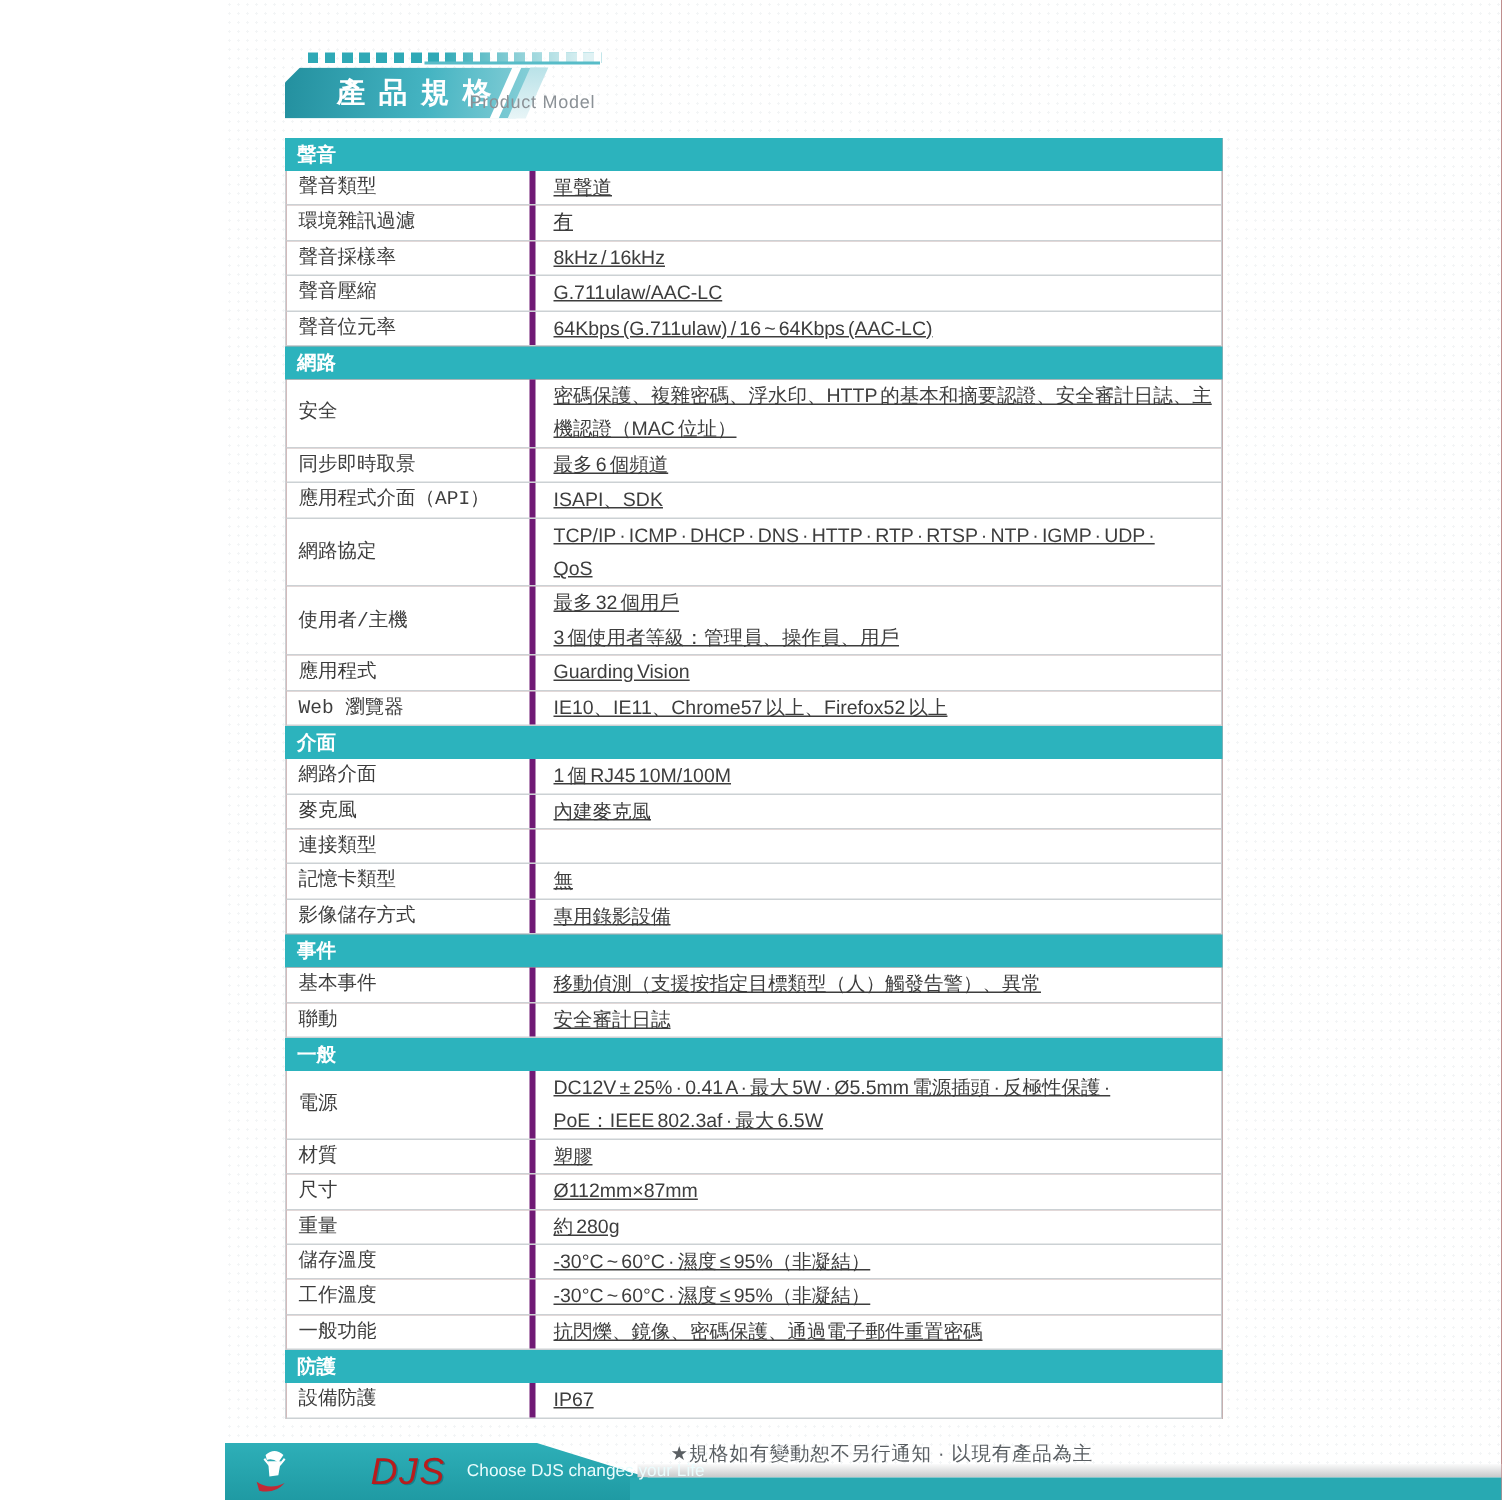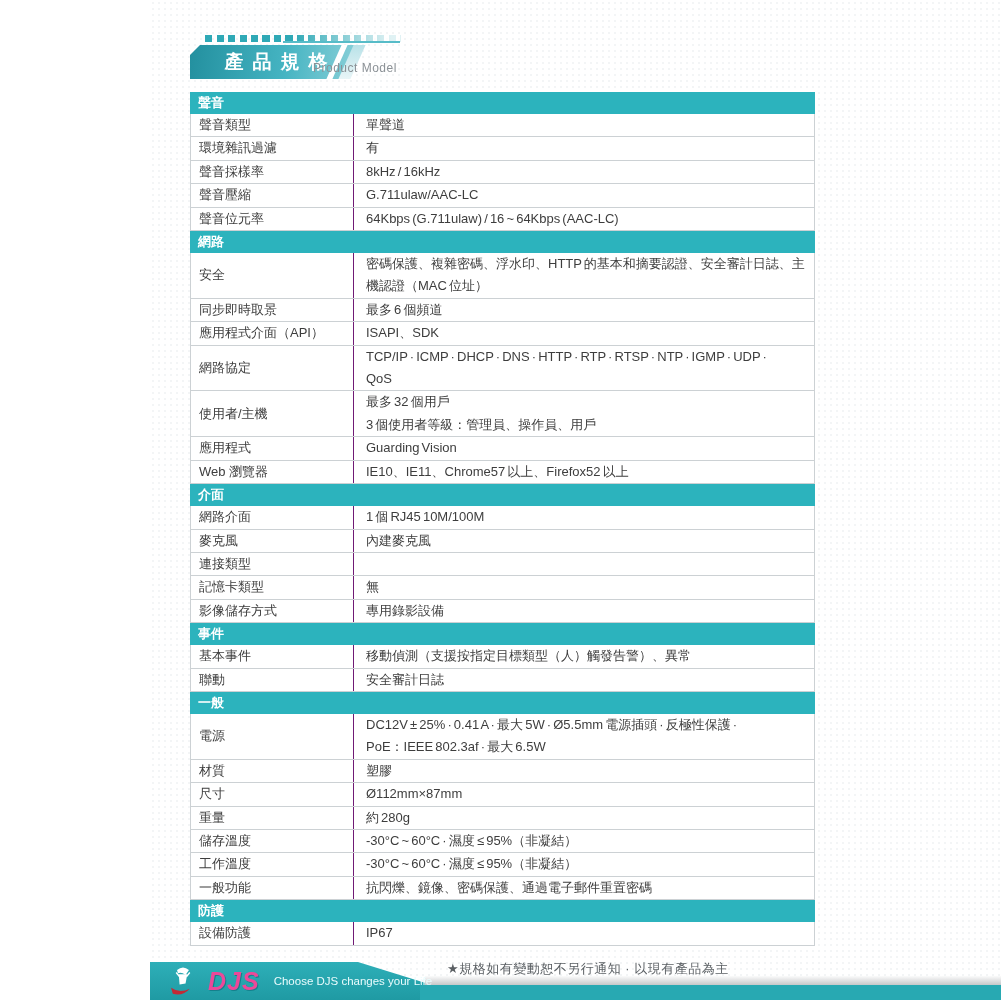--- a/index.html
+++ b/index.html
@@ -44,47 +44,47 @@
     position:absolute;left:190px;top:92px;width:623px;
     border-left:1px solid #ccd1d4;border-right:1px solid #ccd1d4;background:#7f1d1d;
   }
   .sec-header{
     height:22px;line-height:22px;background:#2cb3bd;color:#ffffff;
     font-weight:bold;font-size:13px;padding-left:8px;margin:0 -1px;
   }
   .row{display:flex;border-bottom:1px solid #ccd1d4;background:#fff;}
   .cell{font-size:13px;color:#3d3d3d;line-height:22.4px;}
   .cell.label{
-    width:154px;flex:none;padding-left:8px;border-right:1px solid #701a75;
-    display:flex;align-items:center;
+    width:154px;flex:none;padding-left:8px;border-right:4px solid #701a75;
+    display:flex;align-items:center;font-family:Liberation Mono, monospace;
   }
   .cell.value{
     flex:1;padding-left:12px;padding-right:6px;white-space:pre-line;
-    word-spacing:-1.5px;display:flex;align-items:center;
+    word-spacing:-1.5px;display:flex;align-items:center;text-decoration:underline;
   }
   
   .footer-band-left{
     position:absolute;left:150px;top:962px;width:282px;height:38px;
     background:linear-gradient(180deg,#2eafb8,#1f9aa3);
     clip-path:polygon(0 0,208px 0,282px 23px,282px 38px,0 38px);
   }
   .footer-shadow{
     position:absolute;left:425px;top:976px;width:576px;height:9px;
     background:linear-gradient(180deg,#fbfbfb,#c6c8c9);
   }
   .footer-band-right{
     position:absolute;left:420px;top:985px;width:581px;height:15px;background:#28a9b2;
   }
   .logo-group{
     position:absolute;left:166px;top:963px;height:36px;
     display:flex;align-items:center;gap:8px;
   }
   .logo-text{
-    color:#ec4899;font-size:25px;font-weight:bold;font-style:italic;letter-spacing:1px;
-    text-shadow:1px 1px 0 #15808c;line-height:36px;
+    color:#b91c1c;font-size:25px;font-weight:normal;font-style:italic;letter-spacing:1px;
+    text-shadow:1px 1px 0 #15808c;line-height:36px;margin-left:39px;
   }
   .slogan{color:#eafcfd;font-size:11.5px;margin-left:6px;white-space:nowrap;}
   .footer-note{
     position:absolute;left:447px;top:960px;font-size:13px;color:#5a5f63;letter-spacing:.5px;
   }
 </style>
 </head>
 <body>
 
 <div class="texture"></div>

